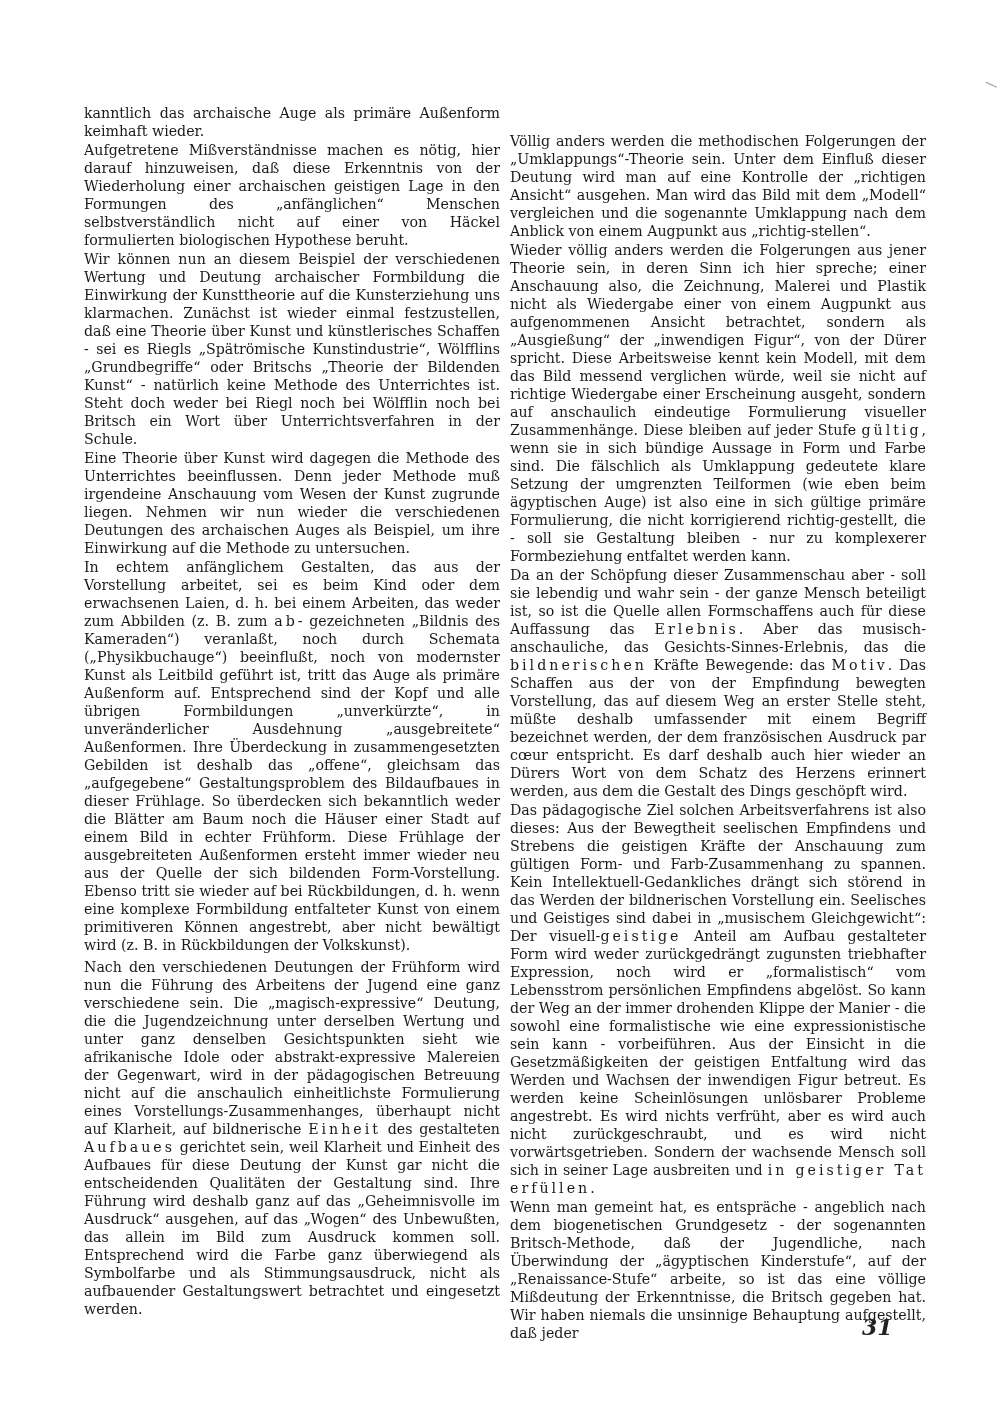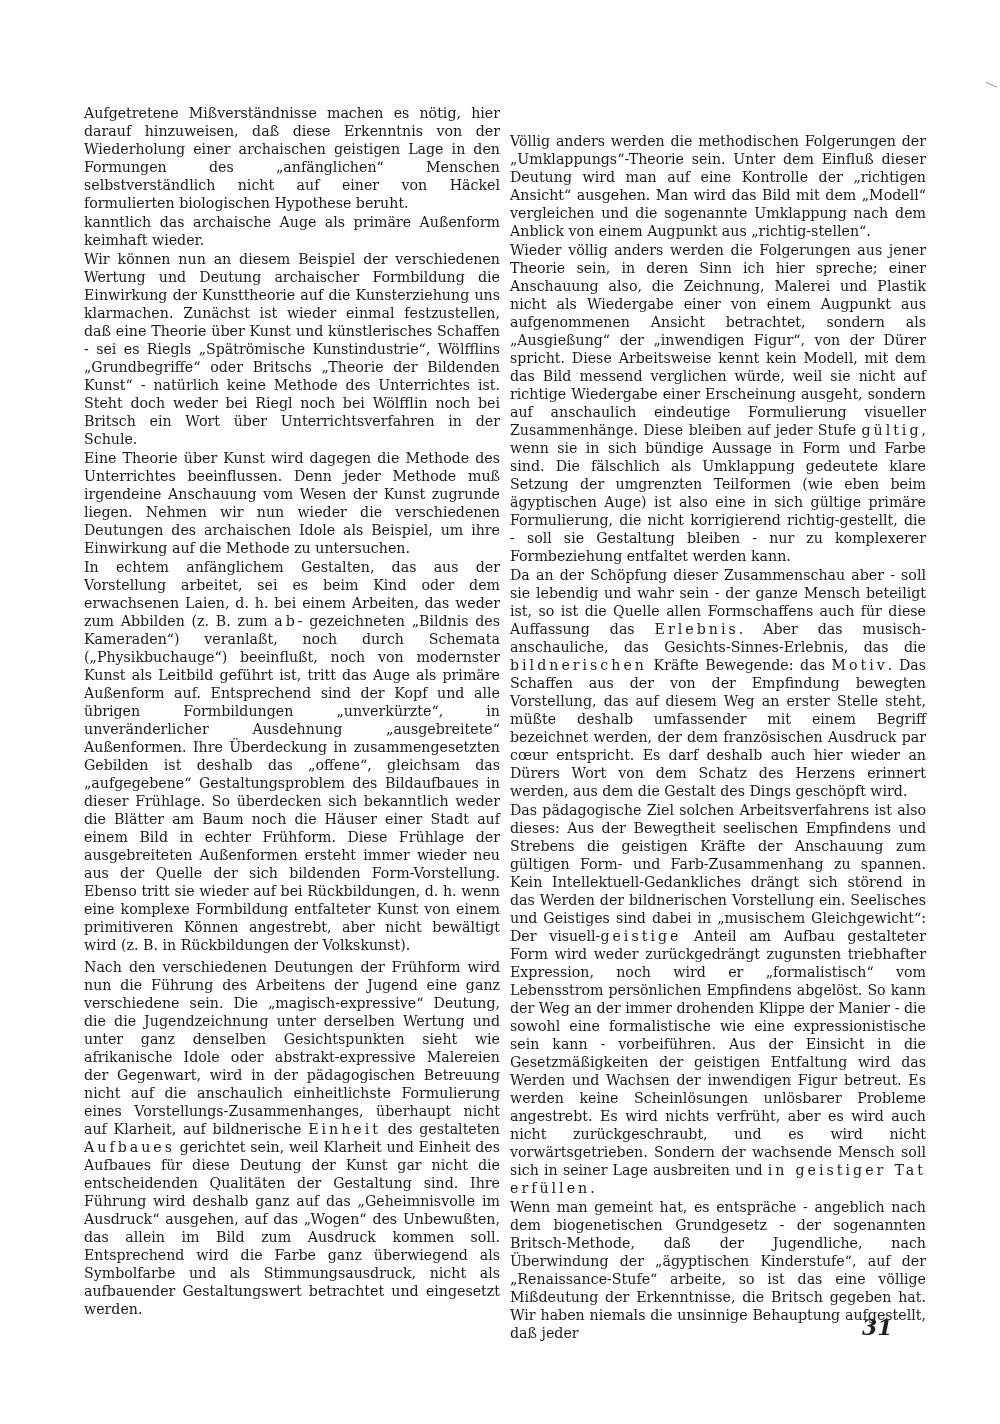--- a/index.html
+++ b/index.html
@@ -18,24 +18,24 @@
   .spaced { letter-spacing: 3px; }
   .page-number { position: absolute; left: 862px; top: 1314px; font-style: italic; font-weight: bold;
     font-size: 22px; font-family: "DejaVu Serif", serif; color: #222; }
 </style>
 </head>
 <body>
 
 <div class="page-mark"></div>
 
 <div class="column col-left">
+    <p class="para"><span>kanntlich das archaische Auge als primäre Außenform keimhaft wieder.</span></p>
     <p class="para"><span>Aufgetretene Mißverständnisse machen es nötig, hier darauf hinzuweisen, daß diese Erkenntnis von der Wiederholung einer archaischen geistigen Lage in den Formungen des „anfänglichen“ Menschen selbstverständlich nicht auf einer von Häckel formulierten biologischen Hypothese beruht.</span></p>
-    <p class="para"><span>kanntlich das archaische Auge als primäre Außenform keimhaft wieder.</span></p>
     <p class="para"><span>Wir können nun an diesem Beispiel der verschiedenen Wertung und Deutung archaischer Formbildung die Einwirkung der Kunsttheorie auf die Kunsterziehung uns klarmachen. Zunächst ist wieder einmal festzustellen, daß eine Theorie über Kunst und künstlerisches Schaffen - sei es Riegls „Spätrömische Kunstindustrie“, Wölfflins „Grundbegriffe“ oder Britschs „Theorie der Bildenden Kunst“ - natürlich keine Methode des Unterrichtes ist. Steht doch weder bei Riegl noch bei Wölfflin noch bei Britsch ein Wort über Unterrichtsverfahren in der Schule.</span></p>
-    <p class="para"><span>Eine Theorie über Kunst wird dagegen die Methode des Unterrichtes beeinflussen. Denn jeder Methode muß irgendeine Anschauung vom Wesen der Kunst zugrunde liegen. Nehmen wir nun wieder die verschiedenen Deutungen des archaischen Idole als Beispiel, um ihre Einwirkung auf die Methode zu untersuchen.</span></p>
+    <p class="para"><span>Eine Theorie über Kunst wird dagegen die Methode des Unterrichtes beeinflussen. Denn jeder Methode muß irgendeine Anschauung vom Wesen der Kunst zugrunde liegen. Nehmen wir nun wieder die verschiedenen Deutungen des archaischen Auges als Beispiel, um ihre Einwirkung auf die Methode zu untersuchen.</span></p>
     <p class="para"><span>In echtem anfänglichem Gestalten, das aus der Vorstellung arbeitet, sei es beim Kind oder dem erwachsenen Laien, d. h. bei einem Arbeiten, das weder zum Abbilden (z. B. zum </span><span class="spaced">ab</span><span>- gezeichneten „Bildnis des Kameraden“) veranlaßt, noch durch Schemata („Physikbuchauge“) beeinflußt, noch von modernster Kunst als Leitbild geführt ist, tritt das Auge als primäre Außenform auf. Entsprechend sind der Kopf und alle übrigen Formbildungen „unverkürzte“, in unveränderlicher Ausdehnung „ausgebreitete“ Außenformen. Ihre Überdeckung in zusammengesetzten Gebilden ist deshalb das „offene“, gleichsam das „aufgegebene“ Gestaltungsproblem des Bildaufbaues in dieser Frühlage. So überdecken sich bekanntlich weder die Blätter am Baum noch die Häuser einer Stadt auf einem Bild in echter Frühform. Diese Frühlage der ausgebreiteten Außenformen ersteht immer wieder neu aus der Quelle der sich bildenden Form-Vorstellung. Ebenso tritt sie wieder auf bei Rückbildungen, d. h. wenn eine komplexe Formbildung entfalteter Kunst von einem primitiveren Können angestrebt, aber nicht bewältigt wird (z. B. in Rückbildungen der Volkskunst).</span></p>
     <p class="para gap"><span>Nach den verschiedenen Deutungen der Frühform wird nun die Führung des Arbeitens der Jugend eine ganz verschiedene sein. Die „magisch-expressive“ Deutung, die die Jugendzeichnung unter derselben Wertung und unter ganz denselben Gesichtspunkten sieht wie afrikanische Idole oder abstrakt-expressive Malereien der Gegenwart, wird in der pädagogischen Betreuung nicht auf die anschaulich einheitlichste Formulierung eines Vorstellungs-Zusammenhanges, überhaupt nicht auf Klarheit, auf bildnerische </span><span class="spaced">Einheit</span><span> des gestalteten </span><span class="spaced">Aufbaues</span><span> gerichtet sein, weil Klarheit und Einheit des Aufbaues für diese Deutung der Kunst gar nicht die entscheidenden Qualitäten der Gestaltung sind. Ihre Führung wird deshalb ganz auf das „Geheimnisvolle im Ausdruck“ ausgehen, auf das „Wogen“ des Unbewußten, das allein im Bild zum Ausdruck kommen soll. Entsprechend wird die Farbe ganz überwiegend als Symbolfarbe und als Stimmungsausdruck, nicht als aufbauender Gestaltungswert betrachtet und eingesetzt werden.</span></p>
   </div>
 <div class="column col-right">
     <p class="para"><span>Völlig anders werden die methodischen Folgerungen der „Umklappungs“-Theorie sein. Unter dem Einfluß dieser Deutung wird man auf eine Kontrolle der „richtigen Ansicht“ ausgehen. Man wird das Bild mit dem „Modell“ vergleichen und die sogenannte Umklappung nach dem Anblick von einem Augpunkt aus „richtig-stellen“.</span></p>
     <p class="para"><span>Wieder völlig anders werden die Folgerungen aus jener Theorie sein, in deren Sinn ich hier spreche; einer Anschauung also, die Zeichnung, Malerei und Plastik nicht als Wiedergabe einer von einem Augpunkt aus aufgenommenen Ansicht betrachtet, sondern als „Ausgießung“ der „inwendigen Figur“, von der Dürer spricht. Diese Arbeitsweise kennt kein Modell, mit dem das Bild messend verglichen würde, weil sie nicht auf richtige Wiedergabe einer Erscheinung ausgeht, sondern auf anschaulich eindeutige Formulierung visueller Zusammenhänge. Diese bleiben auf jeder Stufe </span><span class="spaced">gültig</span><span>, wenn sie in sich bündige Aussage in Form und Farbe sind. Die fälschlich als Umklappung gedeutete klare Setzung der umgrenzten Teilformen (wie eben beim ägyptischen Auge) ist also eine in sich gültige primäre Formulierung, die nicht korrigierend richtig-gestellt, die - soll sie Gestaltung bleiben - nur zu komplexerer Formbeziehung entfaltet werden kann.</span></p>
     <p class="para"><span>Da an der Schöpfung dieser Zusammenschau aber - soll sie lebendig und wahr sein - der ganze Mensch beteiligt ist, so ist die Quelle allen Formschaffens auch für diese Auffassung das </span><span class="spaced">Erlebnis</span><span>. Aber das musisch-anschauliche, das Gesichts-Sinnes-Erlebnis, das die </span><span class="spaced">bildnerischen</span><span> Kräfte Bewegende: das </span><span class="spaced">Motiv</span><span>. Das Schaffen aus der von der Empfindung bewegten Vorstellung, das auf diesem Weg an erster Stelle steht, müßte deshalb umfassender mit einem Begriff bezeichnet werden, der dem französischen Ausdruck par cœur entspricht. Es darf deshalb auch hier wieder an Dürers Wort von dem Schatz des Herzens erinnert werden, aus dem die Gestalt des Dings geschöpft wird.</span></p>
     <p class="para"><span>Das pädagogische Ziel solchen Arbeitsverfahrens ist also dieses: Aus der Bewegtheit seelischen Empfindens und Strebens die geistigen Kräfte der Anschauung zum gültigen Form- und Farb-Zusammenhang zu spannen. Kein Intellektuell-Gedankliches drängt sich störend in das Werden der bildnerischen Vorstellung ein. Seelisches und Geistiges sind dabei in „musischem Gleichgewicht“: Der visuell-</span><span class="spaced">geistige</span><span> Anteil am Aufbau gestalteter Form wird weder zurückgedrängt zugunsten triebhafter Expression, noch wird er „formalistisch“ vom Lebensstrom persönlichen Empfindens abgelöst. So kann der Weg an der immer drohenden Klippe der Manier - die sowohl eine formalistische wie eine expressionistische sein kann - vorbeiführen. Aus der Einsicht in die Gesetzmäßigkeiten der geistigen Entfaltung wird das Werden und Wachsen der inwendigen Figur betreut. Es werden keine Scheinlösungen unlösbarer Probleme angestrebt. Es wird nichts verfrüht, aber es wird auch nicht zurückgeschraubt, und es wird nicht vorwärtsgetrieben. Sondern der wachsende Mensch soll sich in seiner Lage ausbreiten und </span><span class="spaced">in geistiger Tat erfüllen</span><span>.</span></p>
     <p class="para"><span>Wenn man gemeint hat, es entspräche - angeblich nach dem biogenetischen Grundgesetz - der sogenannten Britsch-Methode, daß der Jugendliche, nach Überwindung der „ägyptischen Kinderstufe“, auf der „Renaissance-Stufe“ arbeite, so ist das eine völlige Mißdeutung der Erkenntnisse, die Britsch gegeben hat. Wir haben niemals die unsinnige Behauptung aufgestellt, daß jeder</span></p>
   </div>

